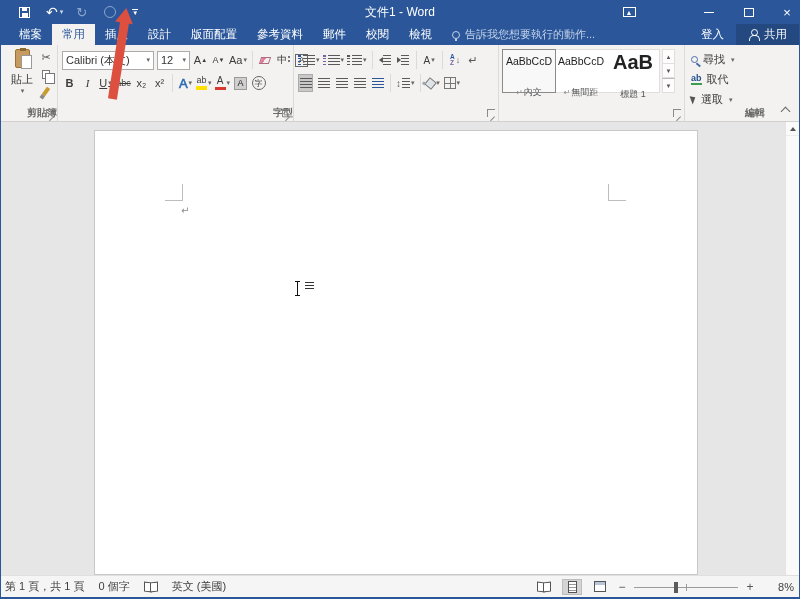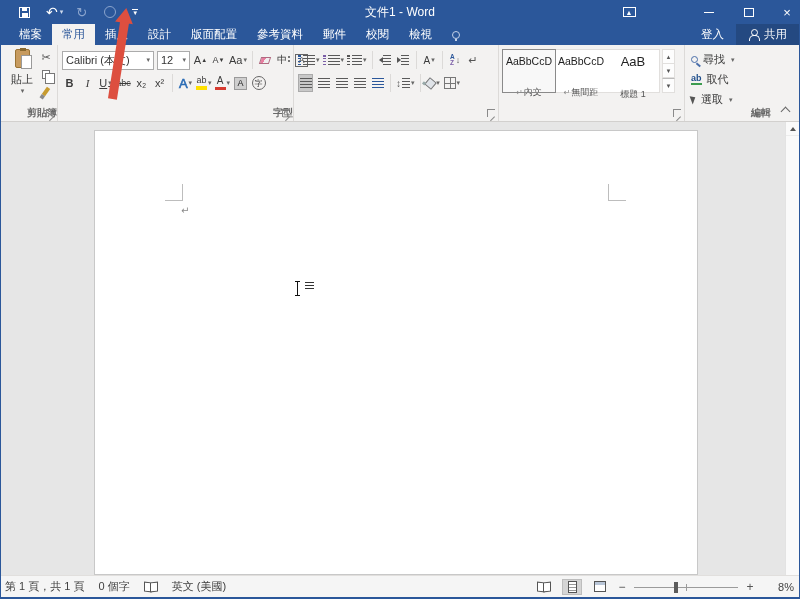--- a/index.html
+++ b/index.html
@@ -110,21 +110,21 @@
   .ico-borders{ width:12px; height:12px; border:1px solid #777; position:relative; }
   .ico-borders::before{ content:""; position:absolute; left:0; right:0; top:5px; height:1px; background:#777; }
   .ico-borders::after{ content:""; position:absolute; top:0; bottom:0; left:5px; width:1px; background:#777; }
 
   
   .gallery{ position:absolute; left:3px; top:4px; width:158px; height:44px; background:#fff;
     border:1px solid #e1dfdd; display:flex; }
   .card{ flex:1; text-align:center; padding-top:5px; position:relative; cursor:default; }
   .card.selected{ outline:1px solid #8a8a8a; background:#f8f8f8; }
   .card .prev{ font-size:10.5px; color:#222; white-space:nowrap; }
-  .card .prev.big{ font-size:13px; line-height:14px; }
+  .card .prev.big{ font-size:20px; line-height:14px;font-weight:bold; }
   .card .sname{ font-size:9px; color:#555; margin-top:19px; white-space:nowrap; }
   .card .rmark{ color:#888; font-size:8px; margin-right:1px; }
   .scrollcol{ position:absolute; left:163px; top:4px; width:13px; height:44px; display:flex; flex-direction:column; }
   .scrollcol .sb{ flex:1; border:1px solid #e1dfdd; border-top:none; background:#fdfdfd; display:flex; align-items:center; justify-content:center; font-size:6px; color:#555; }
   .scrollcol .sb:first-child{ border-top:1px solid #e1dfdd; }
   .scrollcol .sb.more{ border-top:1px solid #bbb; }
 
   
   .editrows{ position:absolute; left:6px; top:7px; display:flex; flex-direction:column; gap:5px; }
   .erow{ display:flex; align-items:center; gap:5px; font-size:11px; color:#3b3b3b; white-space:nowrap; }
@@ -220,20 +220,21 @@
     <div class="tab selected">常用</div>
     <div class="tab">插入</div>
     <div class="tab">設計</div>
     <div class="tab">版面配置</div>
     <div class="tab">參考資料</div>
     <div class="tab">郵件</div>
     <div class="tab">校閱</div>
     <div class="tab">檢視</div>
     <div class="tellme">
       <span class="bulb"></span>
+      <span>告訴我您想要執行的動作...</span>
     </div>
     <div class="tabspacer"></div>
     <div class="signin">登入</div>
     <div class="share">
       <span class="person"></span>
       <span>共用</span>
     </div>
   </div>
 
   <div class="ribbon">
@@ -453,21 +454,21 @@
         <div class="erow">
             <span class="ico-ab">ab</span>
             <span>取代</span>
           </div>
         <div class="erow">
             <span class="ico-cursorarrow"></span>
             <span>選取</span>
             <span class="cdown">▾</span>
           </div>
       </div>
-      <div class="glabel" style="left:0;right:16px">編輯</div>
+      <div class="glabel" style="left:0;right:22px">編輯</div>
     </div>
 
     <div class="chevron-up"></div>
   </div>
 
   <div class="docarea">
     <div class="page">
       <div class="mark-tl"></div>
       <div class="mark-tr"></div>
       <div class="pmark">↵</div>

